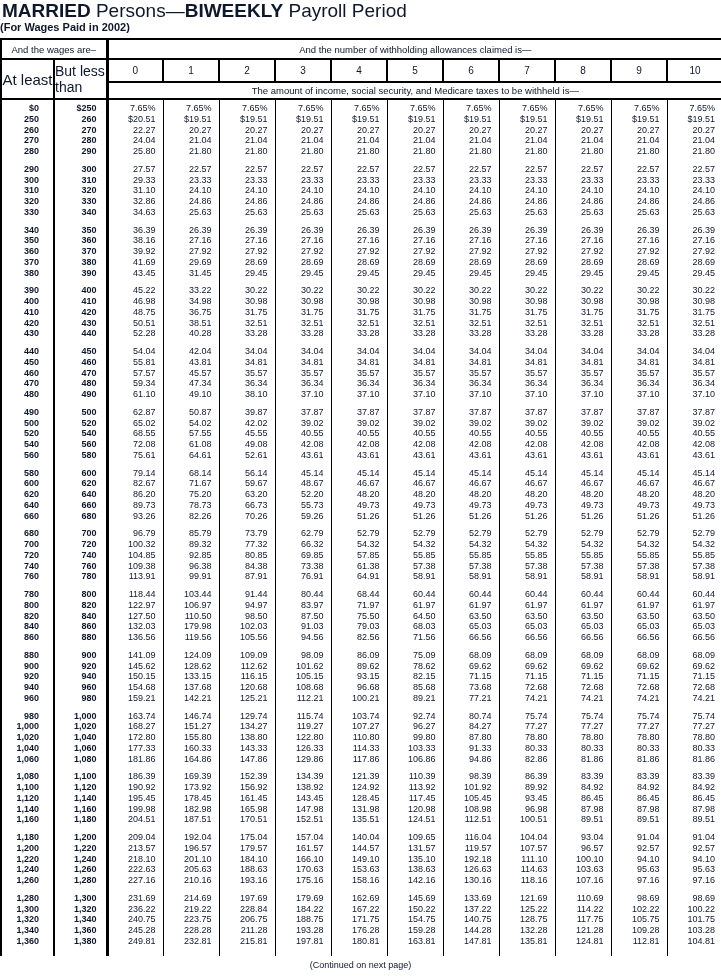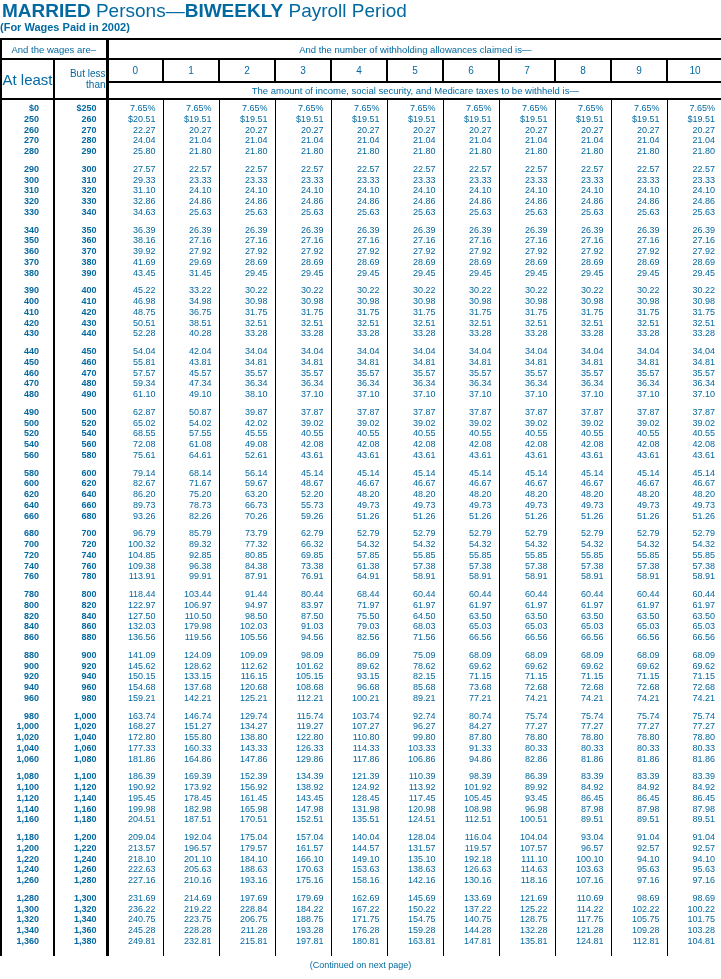--- a/index.html
+++ b/index.html
@@ -1,35 +1,35 @@
 <!DOCTYPE html>
 <html><head>
 <meta charset="utf-8">
 <style>
   * { box-sizing: border-box; }
   html,body { margin:0; padding:0; background:#fff; }
   .page {
-    width:721px; height:979px; background:#fff; color:#0369a1;
+    width:721px; height:979px; background:#fff; color:#0f172a;
     font-family:"Liberation Sans", sans-serif; overflow:hidden; position:relative;
   }
   .title { font-size:19px; line-height:20px; padding:1px 0 0 2px; white-space:nowrap; }
   .title .b { font-weight:700; }
   .subtitle { font-weight:700; font-size:11px; line-height:13px; margin:0 0 4px 0; }
 
   table.tax { border-collapse:collapse; table-layout:fixed; width:721px; }
   table.tax th { font-weight:400; padding:0; }
 
   .h-wages  { font-size:9.5px; height:20px; border-top:2px solid #000; border-left:2px solid #000;
               border-bottom:2px solid #000; border-right:3px solid #000; text-align:center; }
   .h-allow  { font-size:9.5px; border-top:2px solid #000; border-right:2px solid #000;
               border-bottom:2px solid #000; text-align:center; }
   .h-atleast{ font-size:15px; border-left:2px solid #000; border-right:2px solid #000;
               border-bottom:2px solid #000; text-align:center; vertical-align:middle; }
-  .h-butless{ font-size:10px; border-right:3px solid #000; border-bottom:2px solid #000;
-              text-align:right; vertical-align:middle; line-height:1.15; }
+  .h-butless{ font-size:14px; border-right:3px solid #000; border-bottom:2px solid #000;
+              text-align:left; vertical-align:middle; line-height:1.15; }
   .h-num    { font-size:10px; height:23px; border-right:2px solid #000; border-bottom:2px solid #000;
               text-align:center; vertical-align:middle; }
   .h-amount { font-size:9.5px; height:17px; border-right:2px solid #000; border-bottom:2px solid #000;
               text-align:center; vertical-align:middle; }
 
   tbody tr   { height:10.75px; }
   tbody tr.lead   { height:4px; }
   tbody tr.spacer { height:7px; }
   tbody tr.ext    { height:9px; }
   tbody td { font-size:9px; line-height:10.5px; text-align:right; padding:0 7px 0 0;
@@ -1187,21 +1187,21 @@
           <td class="tx last"></td>
         </tr>
         <tr>
           <td class="al">1,180</td>
           <td class="bl">1,200</td>
           <td class="tx">209.04</td>
           <td class="tx">192.04</td>
           <td class="tx">175.04</td>
           <td class="tx">157.04</td>
           <td class="tx">140.04</td>
-          <td class="tx">128.04</td>
+          <td class="tx">109.65</td>
           <td class="tx">116.04</td>
           <td class="tx">104.04</td>
           <td class="tx">93.04</td>
           <td class="tx">91.04</td>
           <td class="tx last">91.04</td>
         </tr>
         <tr>
           <td class="al">1,200</td>
           <td class="bl">1,220</td>
           <td class="tx">213.57</td>

